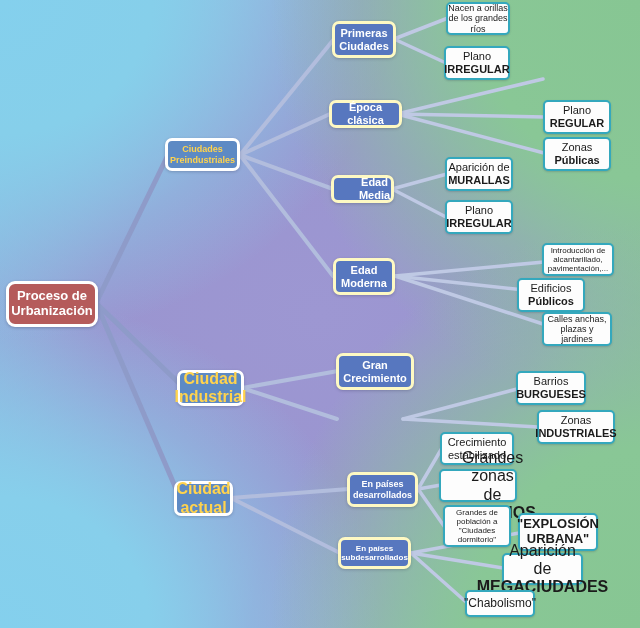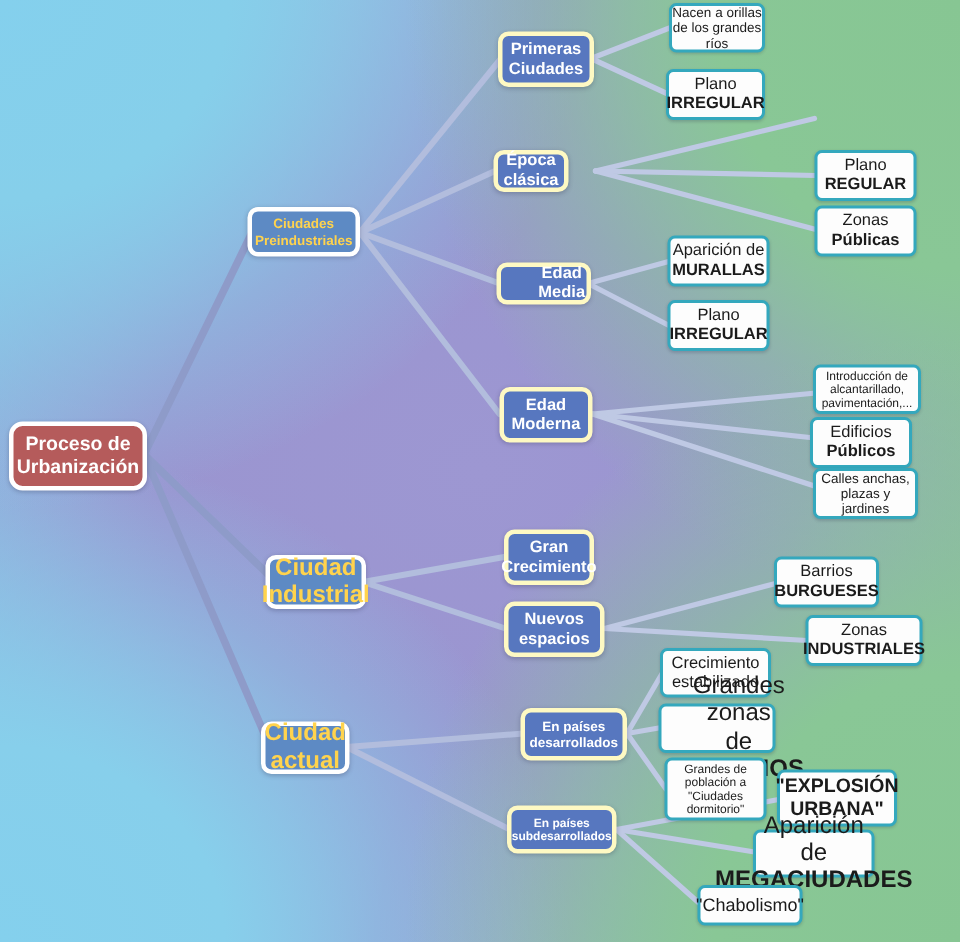--- a/index.html
+++ b/index.html
@@ -158,32 +158,30 @@
 
   <div class="node n-l1 fs-10" style="left:177px; top:370px; width:67px; height:36px;">Ciudad
 Industrial</div>
 
   <div class="node n-l1 fs-10" style="left:174px; top:481px; width:59px; height:35px;">Ciudad
 actual</div>
 
   <div class="node n-l2 fs-11" style="left:332px; top:21px; width:64px; height:37px;">Primeras
 Ciudades</div>
 
-  <div class="node n-l2 fs-11" style="left:329px; top:100px; width:50px; height:28px;">Época clásica</div>
+  <div class="node n-l2 fs-11" style="left:329px; top:100px; width:73px; height:28px;">Época clásica</div>
 
   <div class="node n-l2 fs-11" style="left:331px; top:175px; width:63px; height:28px;padding-left:24px;">Edad Media</div>
 
   <div class="node n-l2 fs-11" style="left:333px; top:258px; width:62px; height:37px;">Edad
 Moderna</div>
 
-  <div class="node n-l2 fs-11" style="left:336px; top:353px; width:60px; height:37px;">Gran
+  <div class="node n-l2 fs-11" style="left:336px; top:353px; width:78px; height:37px;">Gran
 Crecimiento</div>
 
-  <div class="node n-l2 fs-11" style="left:336px; top:401px; width:67px; height:37px;">Nuevos
-espacios</div>
 
   <div class="node n-l2 fs-9" style="left:347px; top:472px; width:71px; height:35px;">En países
 desarrollados</div>
 
   <div class="node n-l2 fs-8" style="left:338px; top:537px; width:73px; height:32px;">En países
 subdesarrollados</div>
 
   <div class="node n-l3 fs-9" style="left:446px; top:2px; width:64px; height:33px; flex-direction:column;">
     <span>Nacen a orillas</span>
     <span>de los grandes</span>
@@ -215,21 +213,21 @@
     <span>Plano</span>
     <span class="bold">IRREGULAR</span>
   </div>
 
   <div class="node n-l3 fs-8" style="left:542px; top:243px; width:72px; height:33px; flex-direction:column;">
     <span>Introducción de</span>
     <span>alcantarillado,</span>
     <span>pavimentación,...</span>
   </div>
 
-  <div class="node n-l3 fs-11" style="left:540px; top:278px; width:68px; height:34px; flex-direction:column;">
+  <div class="node n-l3 fs-11" style="left:517px; top:278px; width:68px; height:34px; flex-direction:column;">
     <span>Edificios</span>
     <span class="bold">Públicos</span>
   </div>
 
   <div class="node n-l3 fs-9" style="left:542px; top:312px; width:70px; height:34px; flex-direction:column;">
     <span>Calles anchas,</span>
     <span>plazas y</span>
     <span>jardines</span>
   </div>
 

